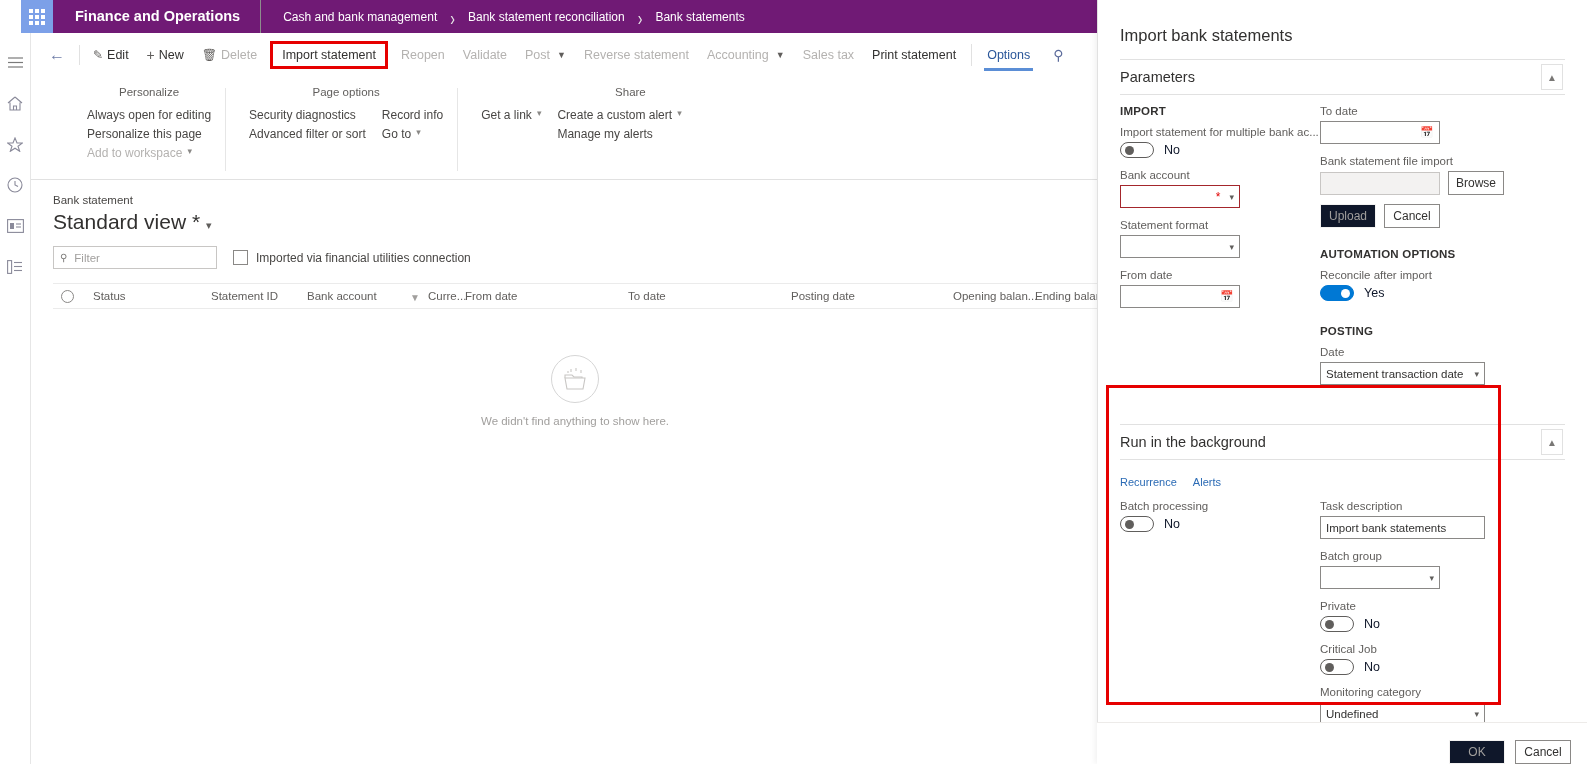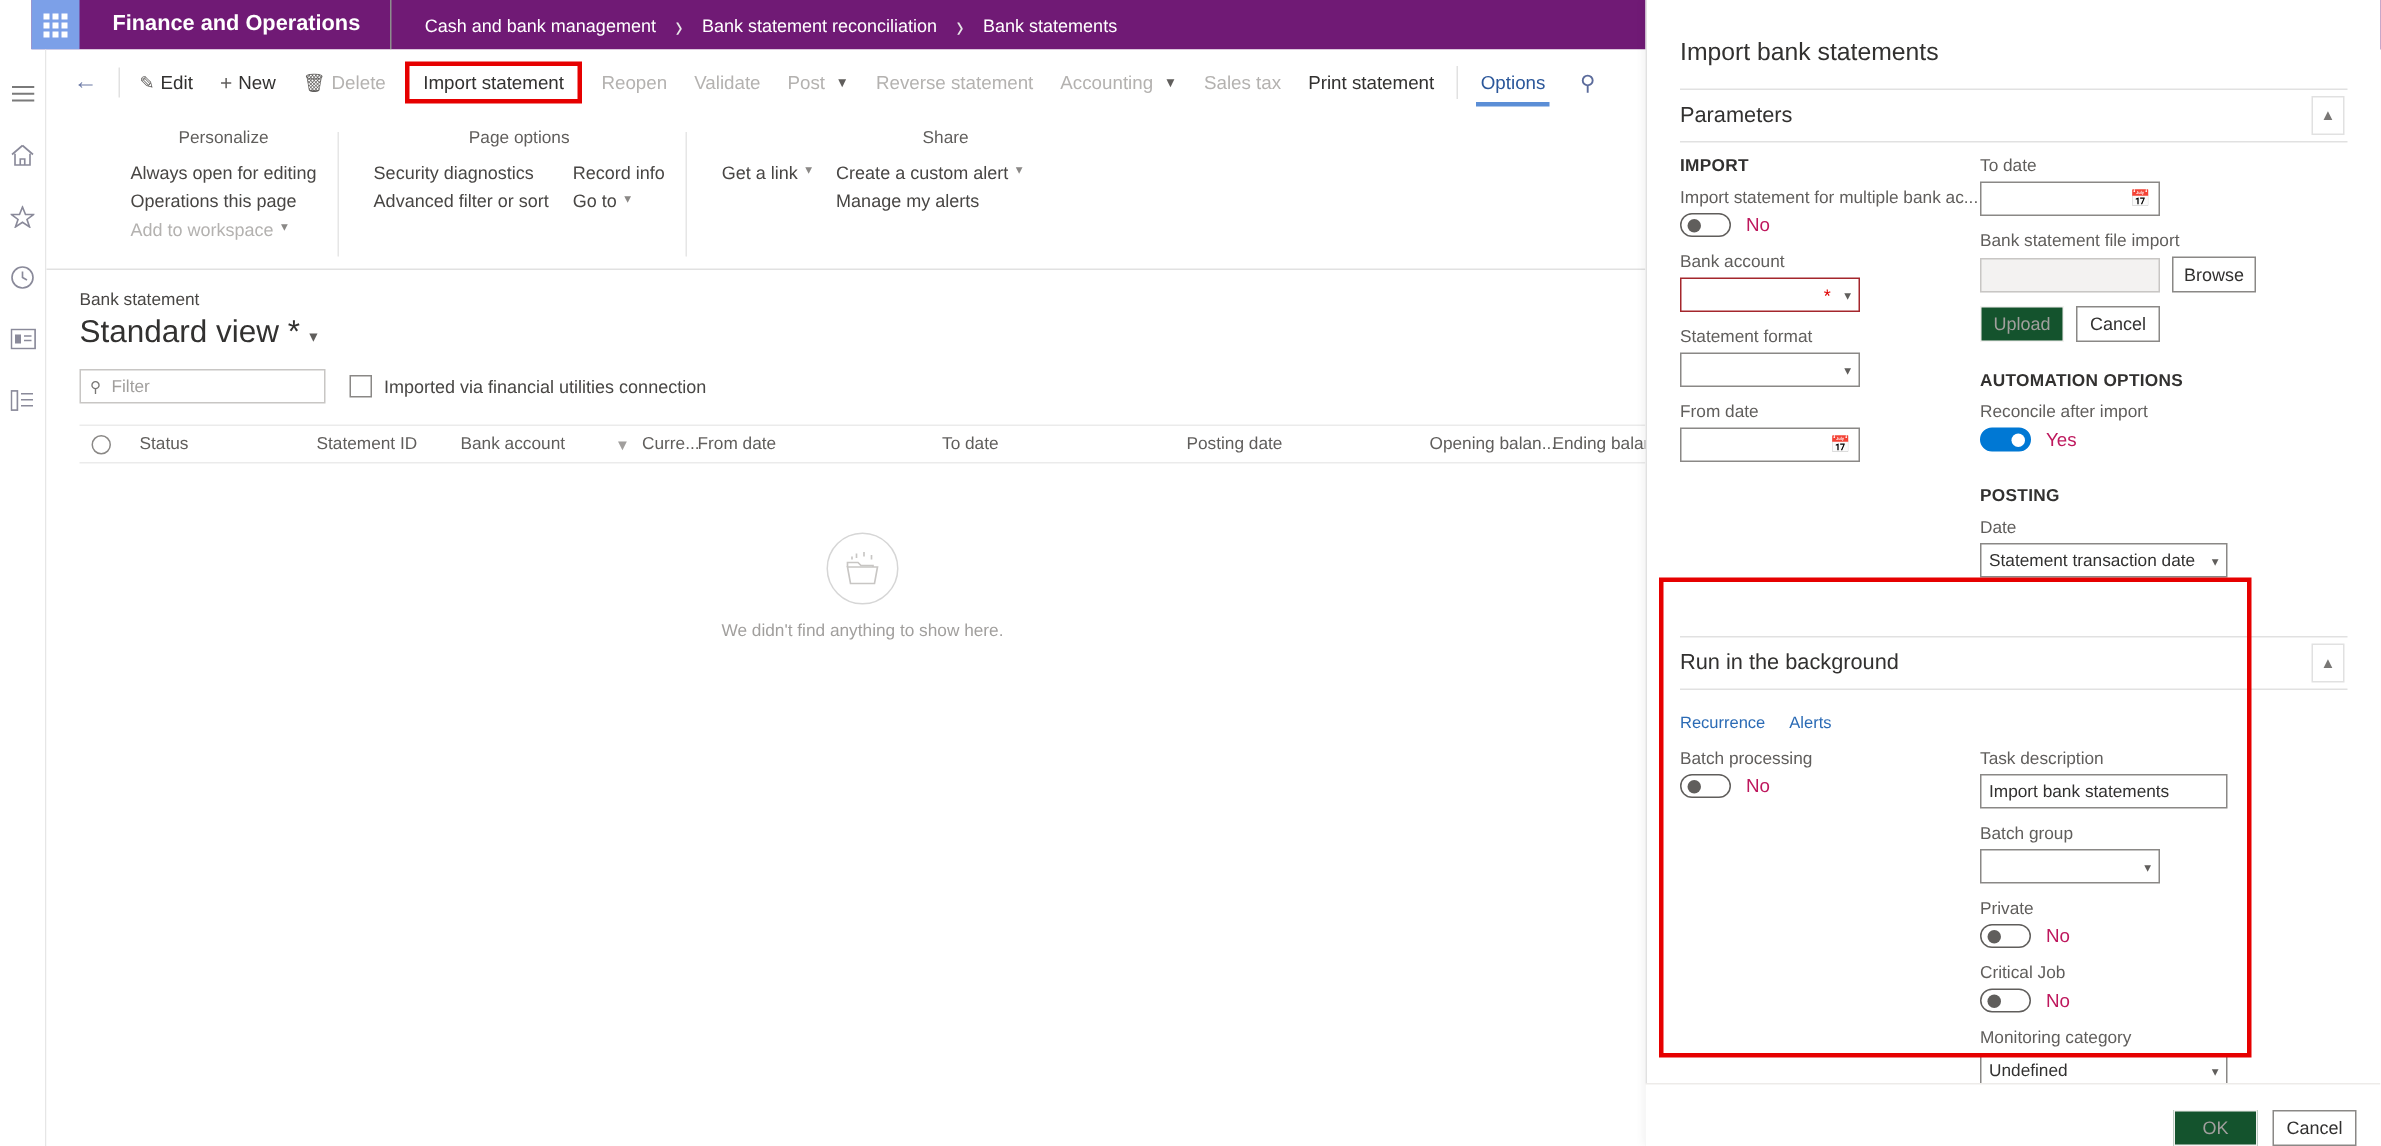--- a/index.html
+++ b/index.html
@@ -209,28 +209,28 @@
   .toggle {
     width: 34px; height: 16px; border-radius: 9px; position: relative;
     border: 1px solid #605e5c; background: #fff;
   }
   .toggle i {
     position: absolute; width: 9px; height: 9px; border-radius: 50%;
     background: #605e5c; top: 3px; left: 4px;
   }
   .toggle.on { background: #0078d4; border-color: #0078d4; }
   .toggle.on i { background: #ffffff; left: 20px; }
-  .toggle-text { font-size: 12.5px; color: #be185d; }
+  .toggle-text { font-size: 12.5px; color: #0f172a; }
 
   .btn {
     height: 24px; min-width: 56px; border: 1px solid #8a8886; background: #fff;
     font-size: 12px; color: #323130; display: inline-flex;
     align-items: center; justify-content: center; padding: 0 1px;
   }
-  .btn.disabled { background: #14532d; border-color: #f3f2f1; color: #a19f9d; }
+  .btn.disabled { background: #0f172a; border-color: #f3f2f1; color: #a19f9d; }
   .row-btns { display: flex; gap: 8px; margin-top: 9px; }
 
   .tabs { display: flex; gap: 16px; margin: 6px 0 12px 0; }
   .tab { font-size: 11px; color: #2b6bb5; }
 
   .redbox {
     position: absolute; left: 1106px; top: 385px; width: 395px; height: 320px;
     border: 3px solid #e60000; pointer-events: none;
   }
   .startdate { font-size: 11px; color: #484644; }
@@ -368,21 +368,21 @@
   <div class="optpanel">
 
     <div class="opt-group" style="padding-left:56px;">
       <div class="opt-title">Personalize</div>
       <div class="opt-cols">
         <div class="opt-col">
           <span class="opt-link">
             <span>Always open for editing</span>
           </span>
           <span class="opt-link">
-            <span>Operations this page</span>
+            <span>Personalize this page</span>
           </span>
           <span class="opt-link dim">
             <span>Add to workspace</span>
             <span class="caret">▾</span>
           </span>
         </div>
       </div>
     </div>
 
     <div class="opt-group" style="padding-left:24px;">

